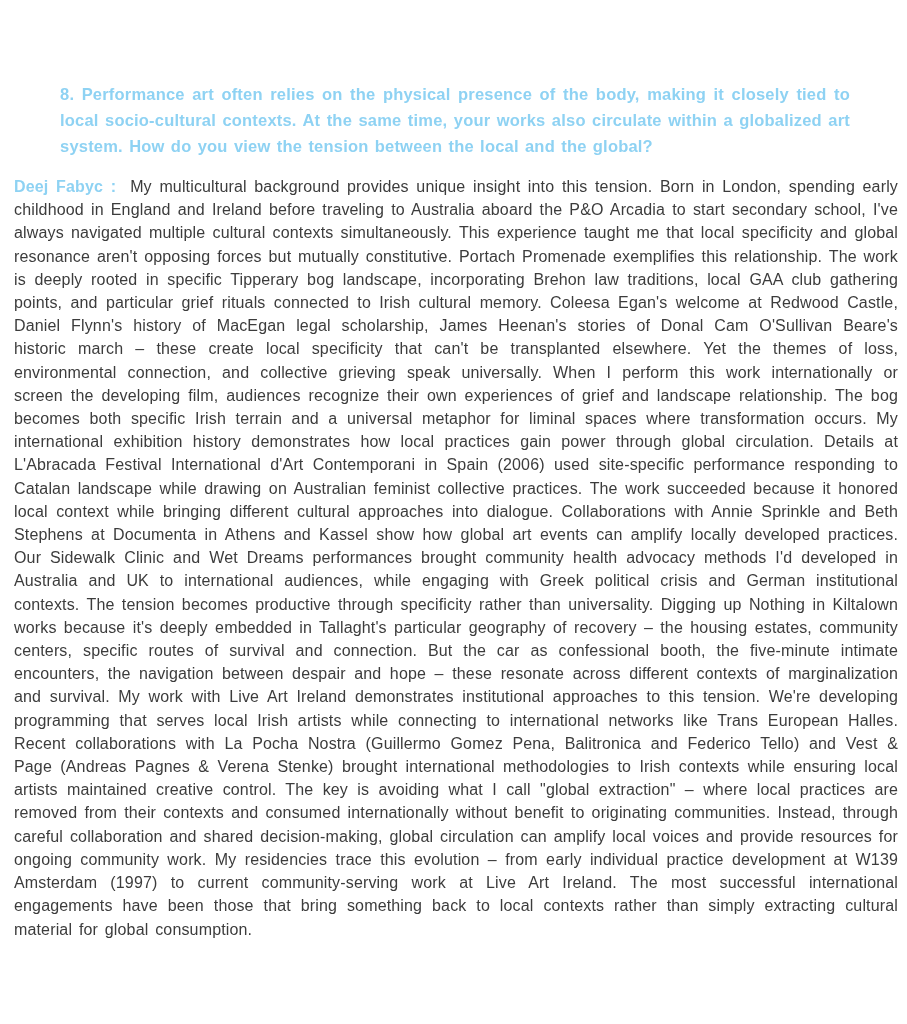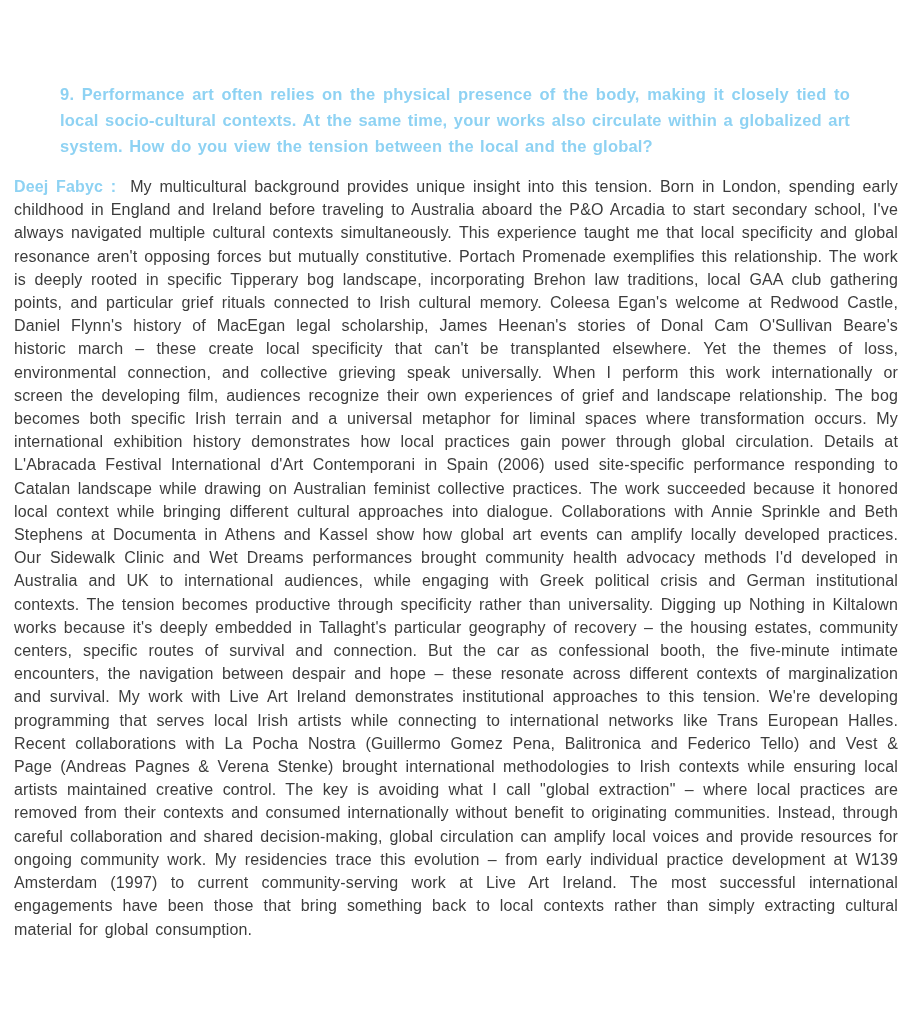--- a/index.html
+++ b/index.html
@@ -45,20 +45,20 @@
     font-weight: bold;
     padding-right: 14px;
   }
 </style>
 </head>
 <body>
 
 <div class="page">
 
   <section class="question-block">
-    <p>9. Performance art often relies on the physical presence of the body, making it closely tied to local socio-cultural contexts. At the same time, your works also circulate within a globalized art system. How do you view the tension between the local and the global?</p>
+    <p>8. Performance art often relies on the physical presence of the body, making it closely tied to local socio-cultural contexts. At the same time, your works also circulate within a globalized art system. How do you view the tension between the local and the global?</p>
   </section>
 
   <section class="answer-block">
     <p><span class="speaker-label">Deej Fabyc :</span><span>My multicultural background provides unique insight into this tension. Born in London, spending early childhood in England and Ireland before traveling to Australia aboard the P&amp;O Arcadia to start secondary school, I've always navigated multiple cultural contexts simultaneously. This experience taught me that local specificity and global resonance aren't opposing forces but mutually constitutive. Portach Promenade exemplifies this relationship. The work is deeply rooted in specific Tipperary bog landscape, incorporating Brehon law traditions, local GAA club gathering points, and particular grief rituals connected to Irish cultural memory. Coleesa Egan's welcome at Redwood Castle, Daniel Flynn's history of MacEgan legal scholarship, James Heenan's stories of Donal Cam O'Sullivan Beare's historic march – these create local specificity that can't be transplanted elsewhere. Yet the themes of loss, environmental connection, and collective grieving speak universally. When I perform this work internationally or screen the developing film, audiences recognize their own experiences of grief and landscape relationship. The bog becomes both specific Irish terrain and a universal metaphor for liminal spaces where transformation occurs. My international exhibition history demonstrates how local practices gain power through global circulation. Details at L'Abracada Festival International d'Art Contemporani in Spain (2006) used site-specific performance responding to Catalan landscape while drawing on Australian feminist collective practices. The work succeeded because it honored local context while bringing different cultural approaches into dialogue. Collaborations with Annie Sprinkle and Beth Stephens at Documenta in Athens and Kassel show how global art events can amplify locally developed practices. Our Sidewalk Clinic and Wet Dreams performances brought community health advocacy methods I'd developed in Australia and UK to international audiences, while engaging with Greek political crisis and German institutional contexts. The tension becomes productive through specificity rather than universality. Digging up Nothing in Kiltalown works because it's deeply embedded in Tallaght's particular geography of recovery – the housing estates, community centers, specific routes of survival and connection. But the car as confessional booth, the five-minute intimate encounters, the navigation between despair and hope – these resonate across different contexts of marginalization and survival. My work with Live Art Ireland demonstrates institutional approaches to this tension. We're developing programming that serves local Irish artists while connecting to international networks like Trans European Halles. Recent collaborations with La Pocha Nostra (Guillermo Gomez Pena, Balitronica and Federico Tello) and Vest &amp; Page (Andreas Pagnes &amp; Verena Stenke) brought international methodologies to Irish contexts while ensuring local artists maintained creative control. The key is avoiding what I call "global extraction" – where local practices are removed from their contexts and consumed internationally without benefit to originating communities. Instead, through careful collaboration and shared decision-making, global circulation can amplify local voices and provide resources for ongoing community work. My residencies trace this evolution – from early individual practice development at W139 Amsterdam (1997) to current community-serving work at Live Art Ireland. The most successful international engagements have been those that bring something back to local contexts rather than simply extracting cultural material for global consumption.</span></p>
   </section>
 
 </div>
 
 </body></html>

